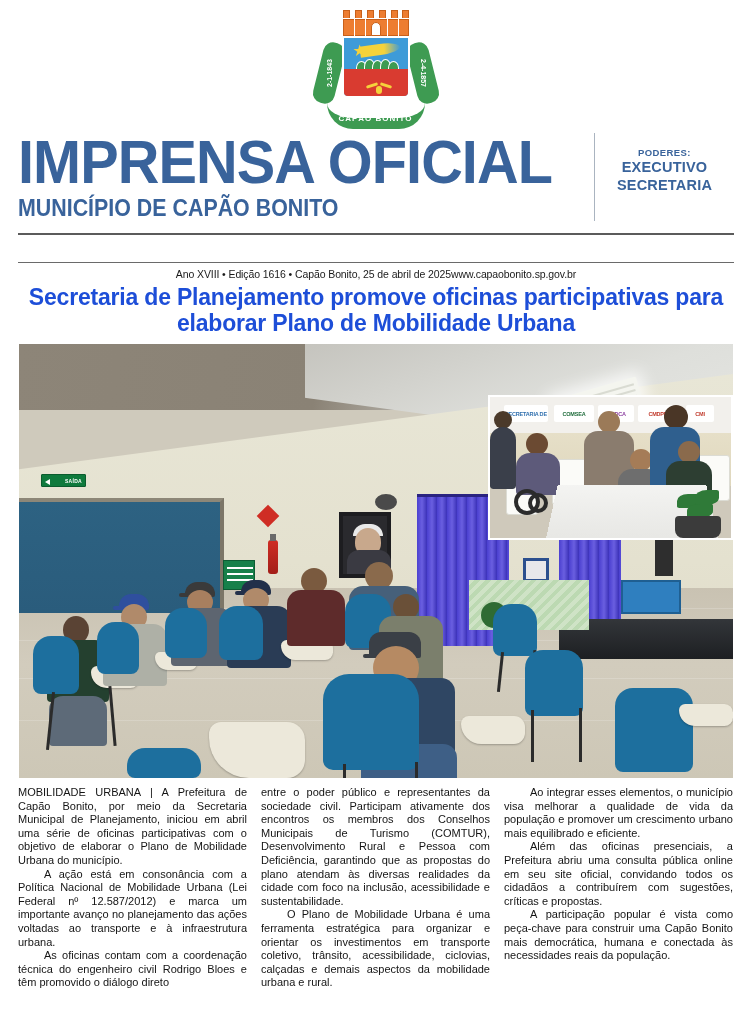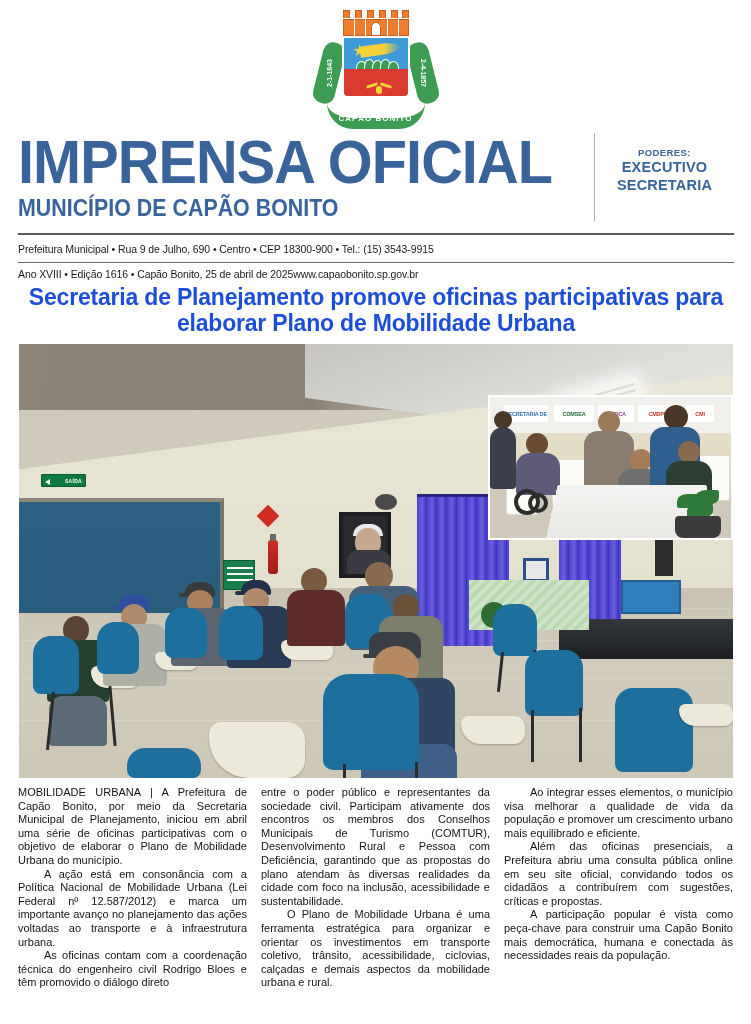--- a/index.html
+++ b/index.html
@@ -147,21 +147,21 @@
   .addressline {
     position:absolute; left:18px; top:243px; width:716px;
     font-size:10.5px; color:#1a1a1a; letter-spacing:-0.1px;
     font-family:"Liberation Sans Narrow","Liberation Sans", sans-serif;
   }
   .rule-thin {
     position:absolute; left:18px; top:262px; width:716px; height:1px; background:#6a6a6a;
   }
   .editionline {
     position:absolute; left:18px; top:268px; width:716px;
-    display:flex; justify-content:flex-start;
+    display:flex; justify-content:center;
     font-size:10.5px; color:#1a1a1a; letter-spacing:-0.1px;
     font-family:"Liberation Sans Narrow","Liberation Sans", sans-serif;
   }
 
   
   .headline {
     position:absolute; left:18px; top:284px; width:716px;
     text-align:center; color:#1d4ed8; font-weight:bold;
     font-size:23px; line-height:26px; letter-spacing:-0.2px;
   }
@@ -432,21 +432,20 @@
       </div>
       <div class="vrule"></div>
       <div class="powers">
         <div class="lbl">PODERES:</div>
         <div class="p1">EXECUTIVO</div>
         <div class="p2">SECRETARIA</div>
       </div>
     </div>
 
     <div class="rule-thick"></div>
-    <div class="addressline">Prefeitura Municipal • Rua 9 de Julho, 690 • Centro • CEP 18300-900 • Tel.: (15) 3543-9915</div>
     <div class="rule-thin"></div>
     <div class="editionline">
       <span>Ano XVIII • Edição 1616 • Capão Bonito, 25 de abril de 2025</span>
       <span>www.capaobonito.sp.gov.br</span>
     </div>
   </div>
 
   <div class="headline">Secretaria de Planejamento promove oficinas participativas para elaborar Plano de Mobilidade Urbana</div>
 
   <div class="photo">

